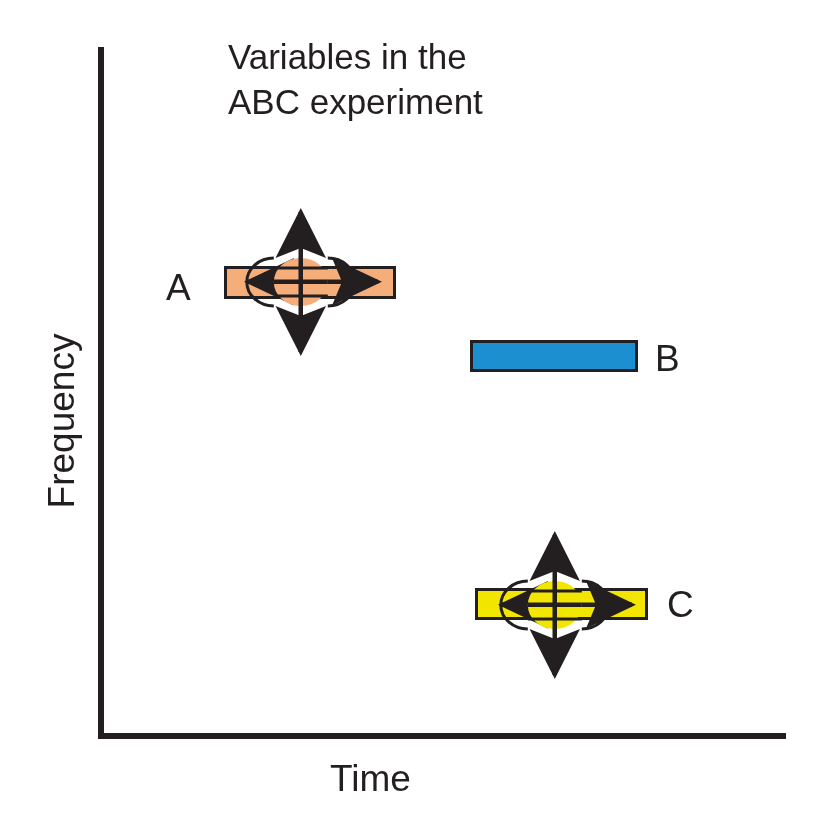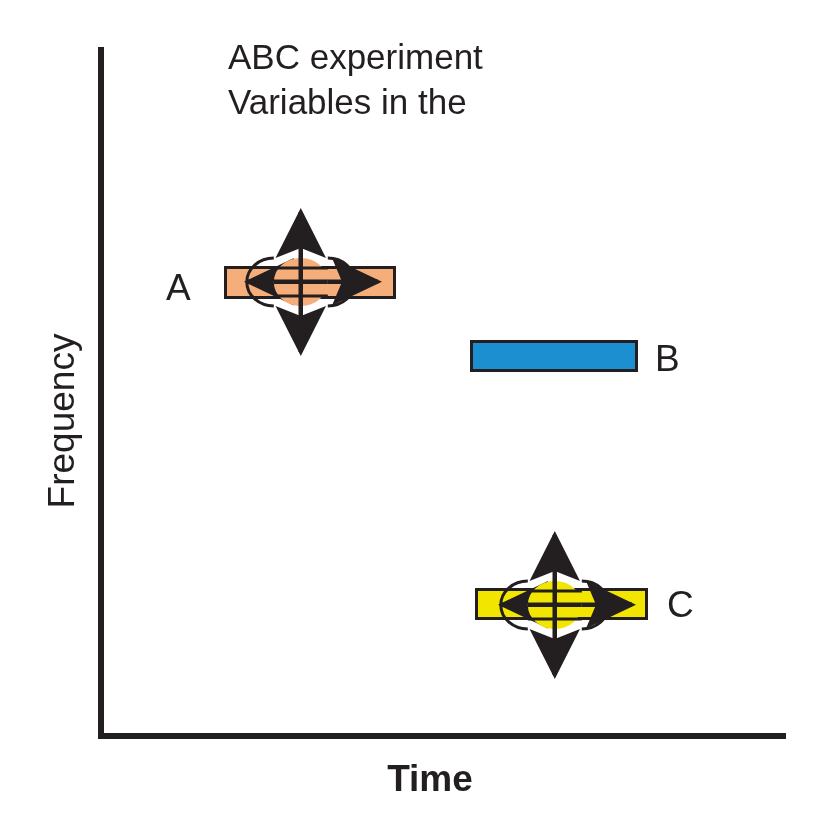--- a/index.html
+++ b/index.html
@@ -46,25 +46,23 @@
     font-size: 37px;
     line-height: 46px;
     letter-spacing: 0px;
     white-space: nowrap;
   }
   #x-axis-label {
     position: absolute;
     left: 330px;
     top: 757px;
     width: 200px;
-    text-align: center;
     font-size: 37px;
     line-height: 44px;
     white-space: nowrap;
-    font-weight: bold;
   }
   #chart-title {
     position: absolute;
     left: 228px;
     top: 34px;
     font-size: 35px;
     line-height: 45px;
     white-space: nowrap;
   }
   #chart-title .title-line {
@@ -91,22 +89,22 @@
 
 <div id="figure" style="background: rgb(255, 255, 255);">
 
   <div class="axis-line" id="y-axis" style="background: rgb(35, 31, 32);"></div>
   <div class="axis-line" id="x-axis" style="background: rgb(35, 31, 32);"></div>
 
   <div id="y-axis-label">Frequency</div>
   <div id="x-axis-label">Time</div>
 
   <div id="chart-title">
+    <span class="title-line">Variables in the</span>
     <span class="title-line">ABC experiment</span>
-    <span class="title-line">Variables in the</span>
   </div>
 
   <div class="bar" id="bar-a" style="left: 224px; top: 266px; width: 172px; height: 33px; background: rgb(245, 173, 122); border-color: rgb(35, 31, 32);"></div>
 
   <div class="bar-label" style="left:166px; top:268px;">A</div>
 
   <svg class="cross-arrow" id="arrow-a" style="left:236px; top:206px;" width="154" height="152" viewBox="0 0 154 152">
 
     <rect x="62.5" y="6" width="4.5" height="140" fill="#231f20"></rect>
 

